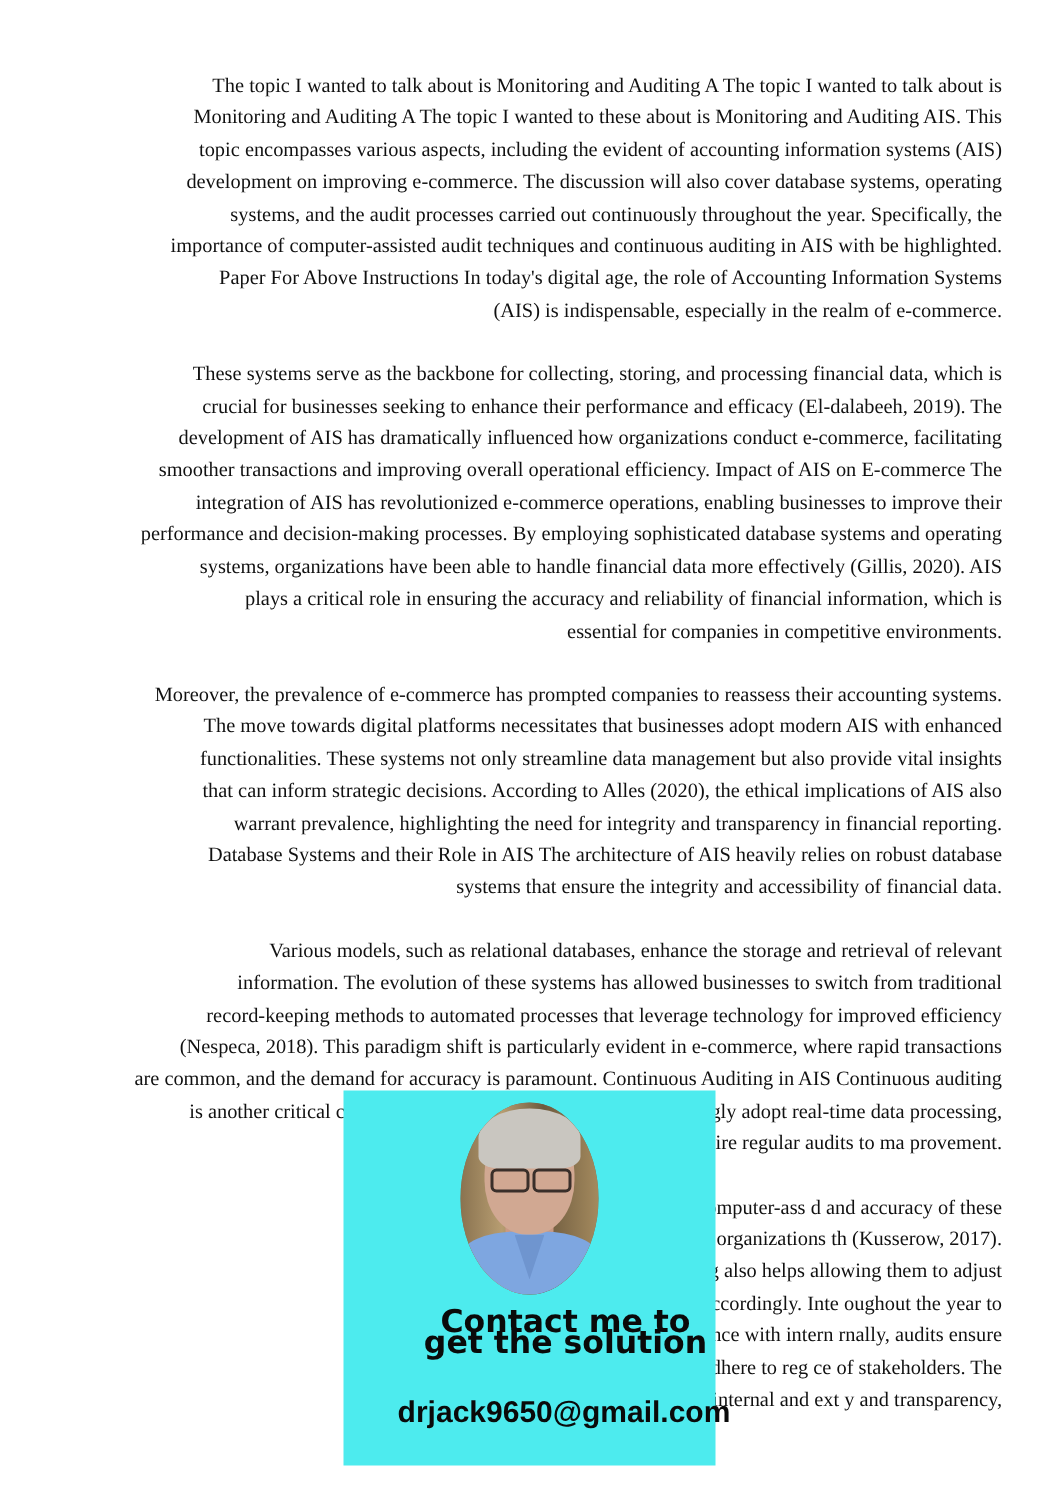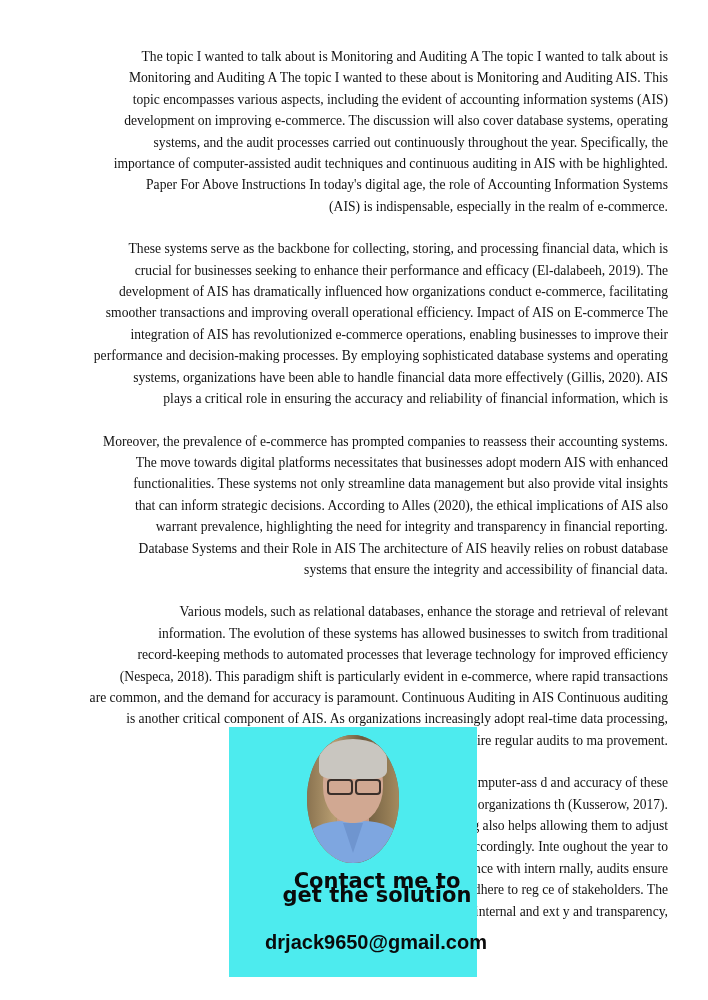--- a/index.html
+++ b/index.html
@@ -140,20 +140,21 @@
 
   <p class="para">
     <span class="line">These systems serve as the backbone for collecting, storing, and processing financial data, which is</span>
     <span class="line">crucial for businesses seeking to enhance their performance and efficacy (El-dalabeeh, 2019). The</span>
     <span class="line">development of AIS has dramatically influenced how organizations conduct e-commerce, facilitating</span>
     <span class="line">smoother transactions and improving overall operational efficiency. Impact of AIS on E-commerce The</span>
     <span class="line">integration of AIS has revolutionized e-commerce operations, enabling businesses to improve their</span>
     <span class="line">performance and decision-making processes. By employing sophisticated database systems and operating</span>
     <span class="line">systems, organizations have been able to handle financial data more effectively (Gillis, 2020). AIS</span>
     <span class="line">plays a critical role in ensuring the accuracy and reliability of financial information, which is</span>
+    <span class="line">essential for companies in competitive environments.</span>
   </p>
 
   <p class="para">
     <span class="line">Moreover, the prevalence of e-commerce has prompted companies to reassess their accounting systems.</span>
     <span class="line">The move towards digital platforms necessitates that businesses adopt modern AIS with enhanced</span>
     <span class="line">functionalities. These systems not only streamline data management but also provide vital insights</span>
     <span class="line">that can inform strategic decisions. According to Alles (2020), the ethical implications of AIS also</span>
     <span class="line">warrant prevalence, highlighting the need for integrity and transparency in financial reporting.</span>
     <span class="line">Database Systems and their Role in AIS The architecture of AIS heavily relies on robust database</span>
     <span class="line">systems that ensure the integrity and accessibility of financial data.</span>

